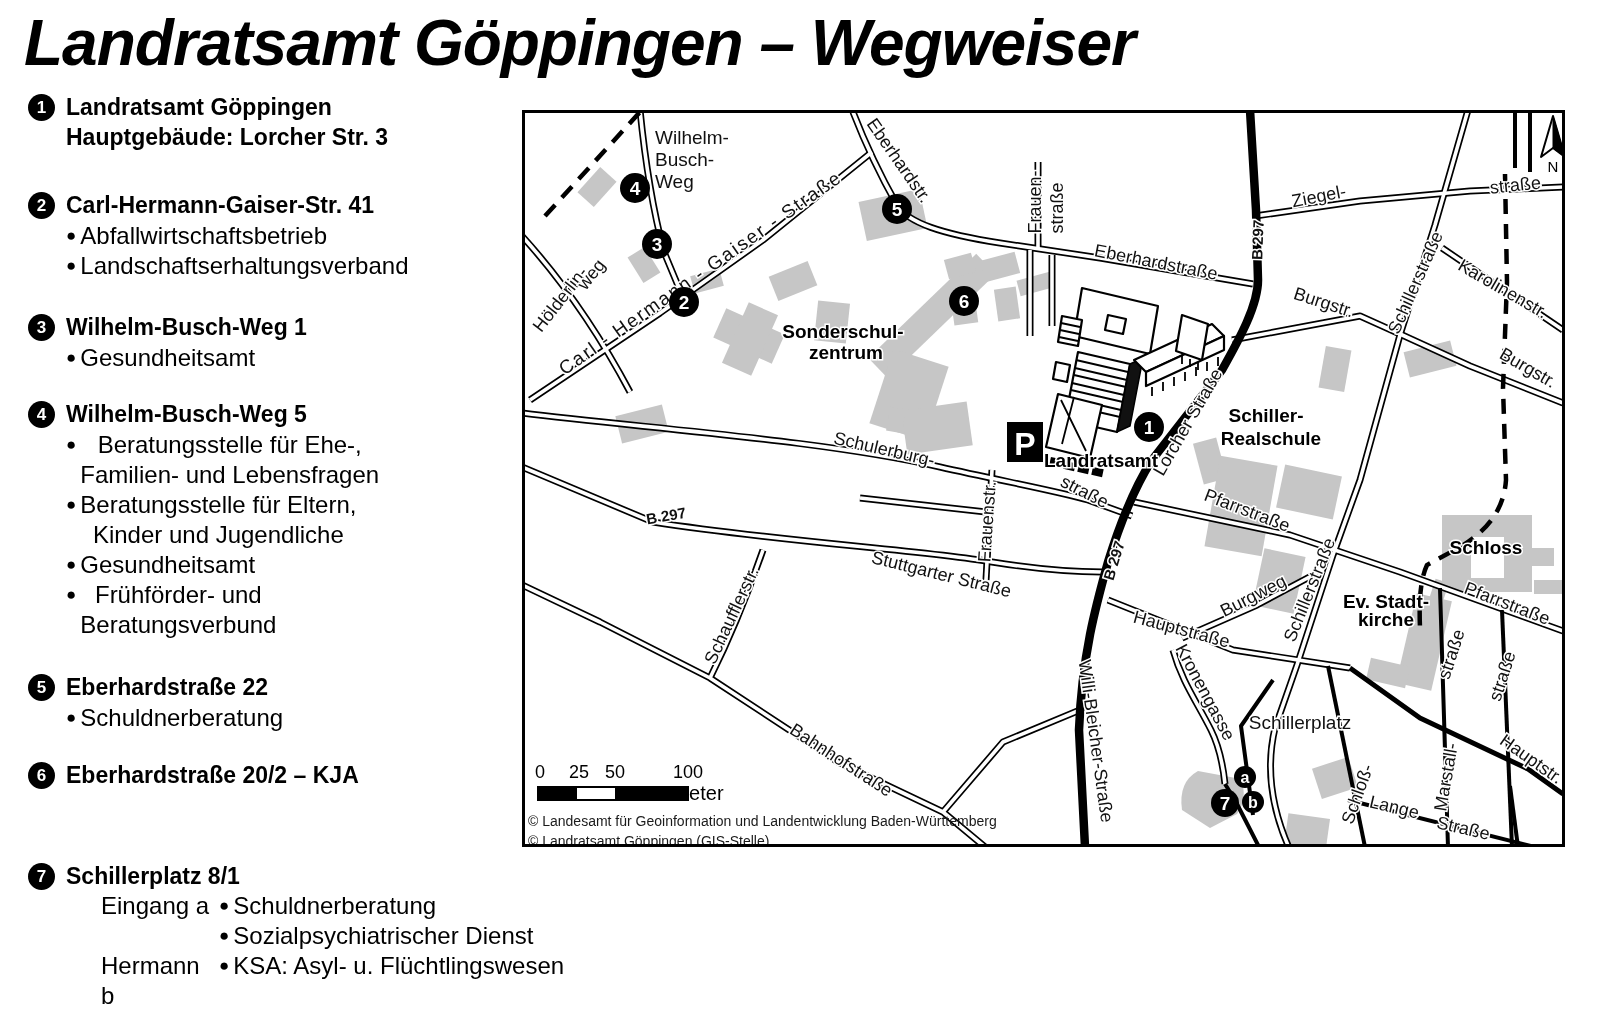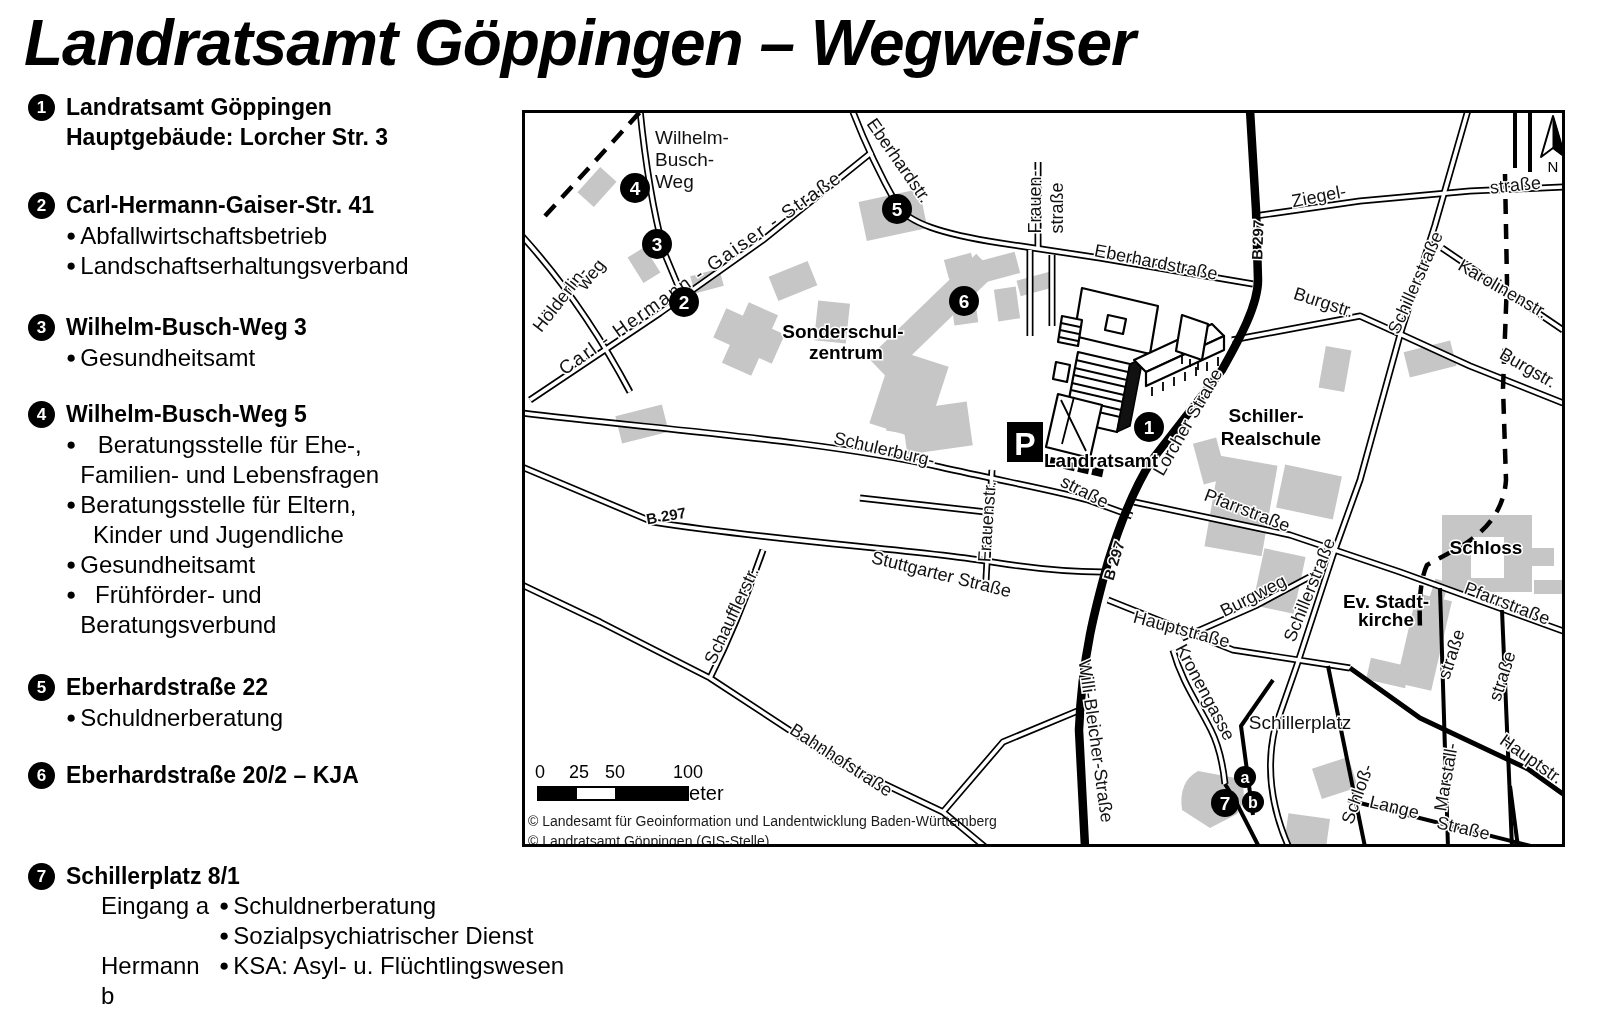--- a/index.html
+++ b/index.html
@@ -77,21 +77,21 @@
               <div>Landschaftserhaltungsverband</div>
             </div>
           </div>
       </div>
     </div>
   </div>
 
   <div class="lg-entry" style="top:312px">
     <span class="lg-num">3</span>
     <div class="lg-body">
-      <div class="lg-title">Wilhelm-Busch-Weg 3</div>
+      <div class="lg-title">Wilhelm-Busch-Weg 1</div>
       <div class="lg-bullets">
         <div class="lg-bullet">
             <span class="dot"></span>
             <div class="bl">
               <div>Gesundheitsamt</div>
             </div>
           </div>
       </div>
     </div>
   </div>

